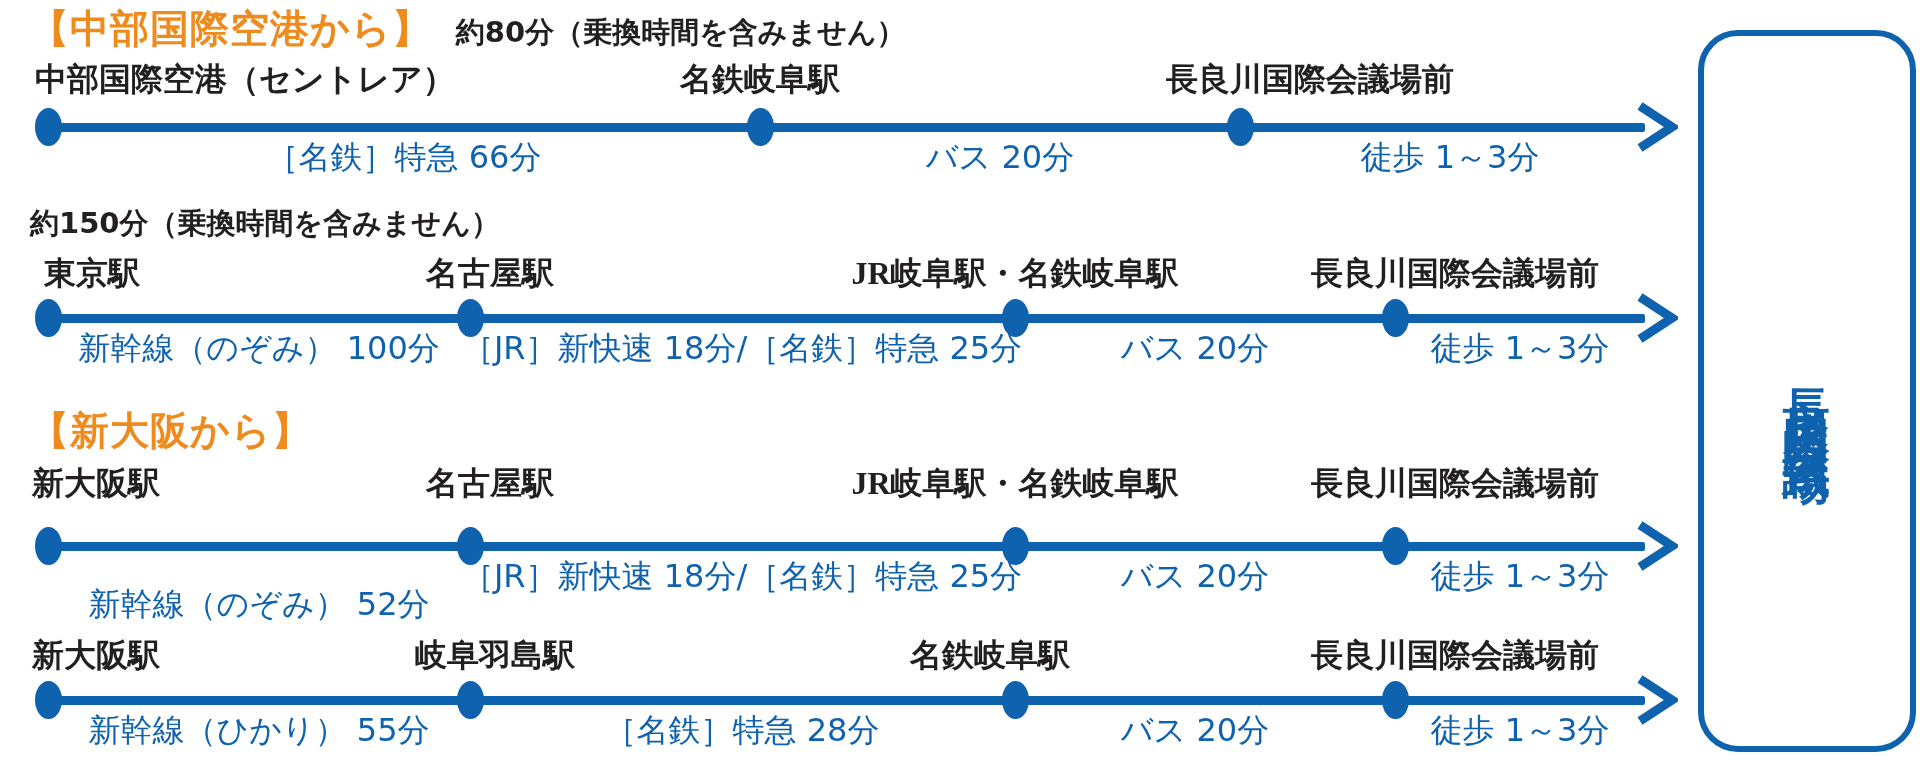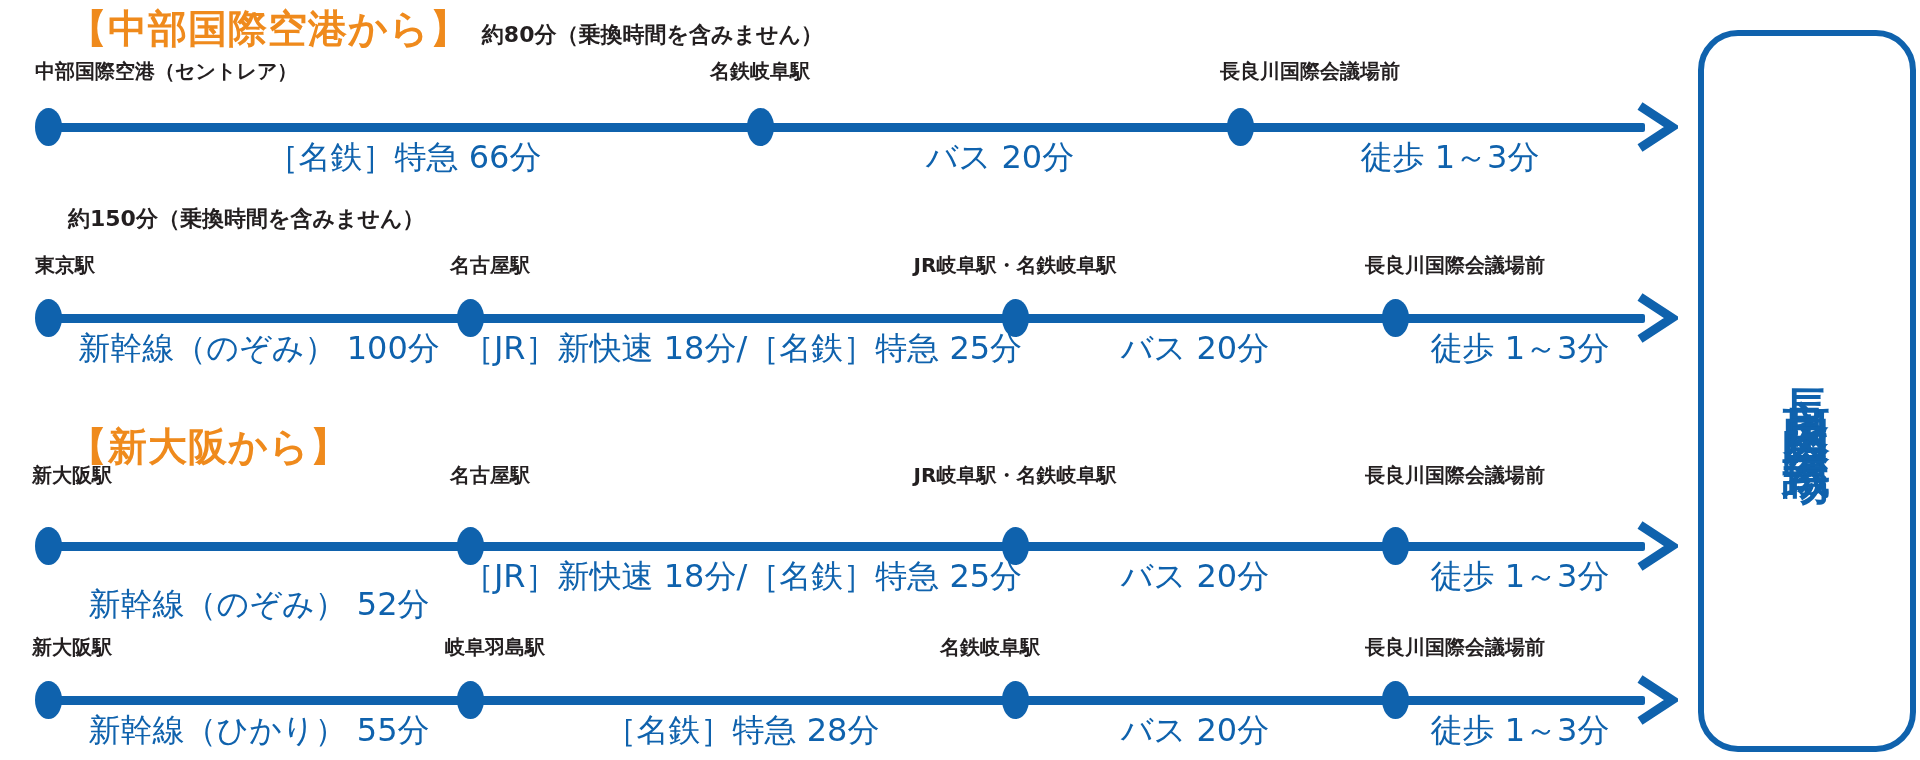--- a/index.html
+++ b/index.html
@@ -4,30 +4,30 @@
 <style>
   :root{
     --blue:#0f62ad;
     --orange:#ef8a1c;
     --ink:#231f20;
   }
   html,body{margin:0;padding:0;background:#fff;}
   body{font-family:"DejaVu Sans",sans-serif;}
   #diagram{position:relative;width:1920px;height:760px;background:#fff;overflow:hidden;}
 
-  .route-header{position:absolute;left:30px;display:flex;align-items:baseline;gap:12px;white-space:nowrap;margin-left:38px;}
+  .route-header{position:absolute;left:30px;display:flex;align-items:baseline;gap:24px;white-space:nowrap;}
   .route-from{font-size:39px;font-weight:700;color:var(--orange);letter-spacing:1px;}
-  .route-note{font-size:22px;font-weight:600;color:var(--ink);}
+  .route-note{font-size:29px;font-weight:600;color:var(--ink);}
   .h-a{top:2px;}
   .h-b{top:204px;}
-  .h-c{top:420px;justify-content:flex-end;}
+  .h-c{top:404px;justify-content:flex-end;}
 
   .tl-bar{position:absolute;height:9px;background:var(--blue);border-radius:2px;}
   .dot{position:absolute;width:27px;height:38px;border-radius:50%;background:var(--blue);}
-  .station{position:absolute;font-size:20px;font-weight:600;color:var(--ink);white-space:nowrap;}
+  .station{position:absolute;font-size:32px;font-weight:600;color:var(--ink);white-space:nowrap;font-family:Liberation Serif, serif;}
   .station.center{transform:translateX(-50%);}
   .seg{position:absolute;font-size:32px;font-weight:500;color:var(--blue);white-space:nowrap;transform:translateX(-50%);}
   .arrow-svg{position:absolute;width:42px;height:50px;}
 
   .dest-box{position:absolute;left:1698px;top:30px;width:218px;height:722px;
     border:6px solid var(--blue);border-radius:40px;background:#fff;box-sizing:border-box;
     display:flex;align-items:center;justify-content:center;}
   .dest-label{writing-mode:vertical-rl;text-orientation:upright;
     font-size:47px;font-weight:700;color:var(--blue);letter-spacing:10px;line-height:1.1;}
 </style>
@@ -61,21 +61,21 @@
       <div class="dot" style="left: 1227px; top: 108px;"></div>
       <div class="station center" style="left: 1310px; top: 58px;">長良川国際会議場前</div>
       <div class="seg" style="left: 404px; top: 136px;">［名鉄］特急 66分</div>
       <div class="seg" style="left: 1000px; top: 136px;">バス 20分</div>
       <div class="seg" style="left: 1450px; top: 136px;">徒歩 1～3分</div>
       <div class="tl-bar" style="left: 48px; top: 314px; width: 1597px;"></div>
       <svg viewBox="0 0 42 50" class="arrow-svg" style="left: 1636px; top: 293px;">
         <polyline points="4,4 36,25 4,46" fill="none" stroke="#0f62ad" stroke-width="9"></polyline>
       </svg>
       <div class="dot" style="left: 35px; top: 299px;"></div>
-      <div class="station" style="left: 35px; top: 252px; text-align: center;">東京駅</div>
+      <div class="station" style="left: 44px; top: 252px; text-align: center;">東京駅</div>
       <div class="dot" style="left: 457px; top: 299px;"></div>
       <div class="station center" style="left: 490px; top: 252px;">名古屋駅</div>
       <div class="dot" style="left: 1002px; top: 299px;"></div>
       <div class="station center" style="left: 1015px; top: 252px;">JR岐阜駅・名鉄岐阜駅</div>
       <div class="dot" style="left: 1382px; top: 299px;"></div>
       <div class="station center" style="left: 1455px; top: 252px;">長良川国際会議場前</div>
       <div class="seg" style="left: 259px; top: 327px;">新幹線（のぞみ） 100分</div>
       <div class="seg" style="left: 742px; top: 327px;">［JR］新快速 18分/［名鉄］特急 25分</div>
       <div class="seg" style="left: 1195px; top: 327px;">バス 20分</div>
       <div class="seg" style="left: 1520px; top: 327px;">徒歩 1～3分</div>

